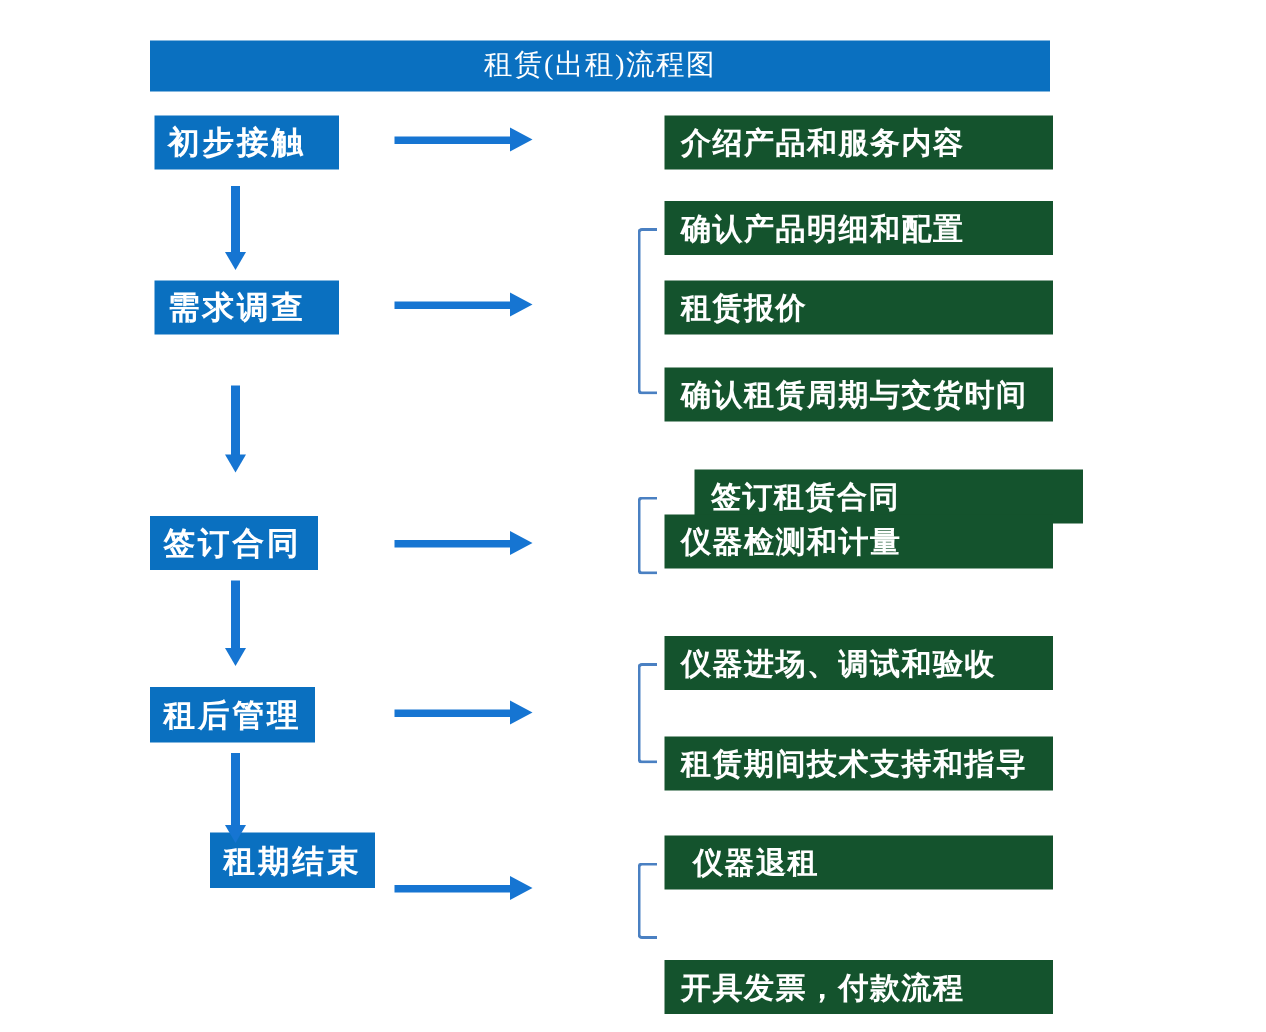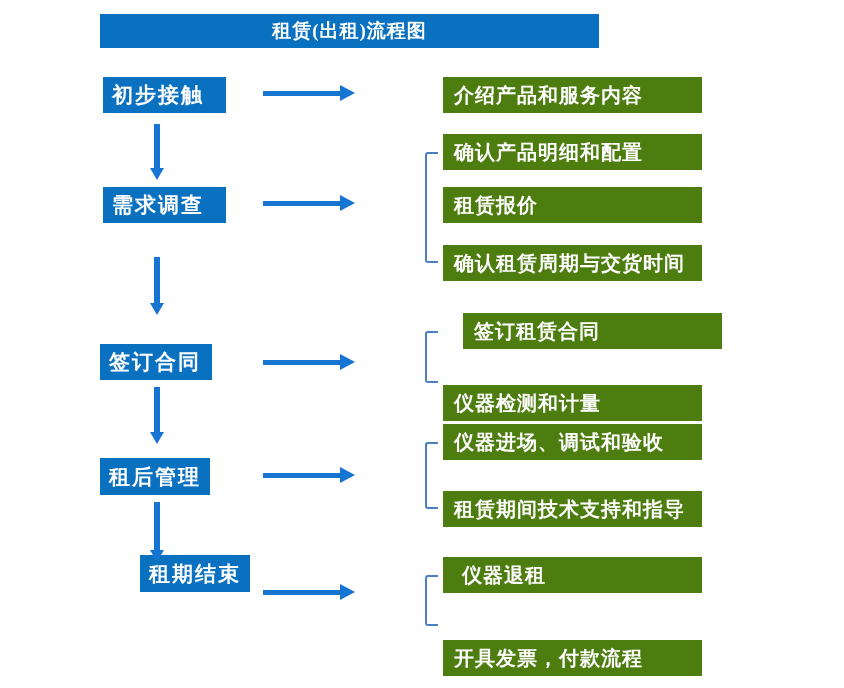--- a/index.html
+++ b/index.html
@@ -3,33 +3,33 @@
 <meta charset="utf-8">
 <style>
   html,body{margin:0;padding:0;}
   body{
     width:844px;height:688px;background:#ffffff;overflow:hidden;
     font-family:"Liberation Serif","DejaVu Serif",serif;
   }
   .canvas{position:relative;width:844px;height:688px;background:#ffffff;}
 
   .title-bar{
-    position:absolute;left:100px;top:14px;width:499px;height:34px;
-    background:#0a70c0;color:#ffffff;font-weight:bold;font-size:19px;
+    position:absolute;left:100px;top:27px;width:600px;height:34px;
+    background:#0a70c0;color:#ffffff;font-weight:normal;font-size:19px;
     line-height:34px;text-align:center;letter-spacing:1px;
   }
 
   .step-box{
     position:absolute;background:#0a70c0;color:#ffffff;font-weight:bold;
     font-size:21px;letter-spacing:2px;padding-left:9px;box-sizing:border-box;
     display:flex;align-items:center;
   }
   .detail-box{
     position:absolute;left:443px;width:259px;height:36px;
-    background:#4d7c0f;color:#ffffff;font-weight:bold;font-size:20px;
+    background:#14532d;color:#ffffff;font-weight:bold;font-size:20px;
     padding-left:11px;box-sizing:border-box;display:flex;align-items:center;
     letter-spacing:1px;white-space:nowrap;
   }
 
   
   .harrow{position:absolute;left:263px;width:92px;height:16px;}
   .harrow .stem{position:absolute;left:0;top:6px;width:77px;height:5px;background:#1675d2;}
   .harrow .head{
     position:absolute;right:0;top:0;width:0;height:0;
     border-left:15px solid #1675d2;border-top:8px solid transparent;border-bottom:8px solid transparent;
@@ -101,21 +101,21 @@
     <div class="head"></div>
   </div>
 
   <div class="detail-box" style="top:77px;">介绍产品和服务内容</div>
 
   <div class="detail-box" style="top:134px;">确认产品明细和配置</div>
   <div class="detail-box" style="top:187px;">租赁报价</div>
   <div class="detail-box" style="top:245px;">确认租赁周期与交货时间</div>
 
   <div class="detail-box" style="top:313px;margin-left:20px;">签订租赁合同</div>
-  <div class="detail-box" style="top:343px;margin-top:42px;">仪器检测和计量</div>
+  <div class="detail-box" style="top:343px;">仪器检测和计量</div>
 
   <div class="detail-box" style="top:424px;">仪器进场、调试和验收</div>
   <div class="detail-box" style="top:491px;">租赁期间技术支持和指导</div>
 
   <div class="detail-box" style="top:557px;padding-left:19px;">仪器退租</div>
   <div class="detail-box" style="top:608px;margin-top:32px;">开具发票，付款流程</div>
 
   <div class="bracket" style="top:152px;height:111px;"></div>
   <div class="bracket" style="top:331px;height:52px;"></div>
   <div class="bracket" style="top:442px;height:67px;"></div>

